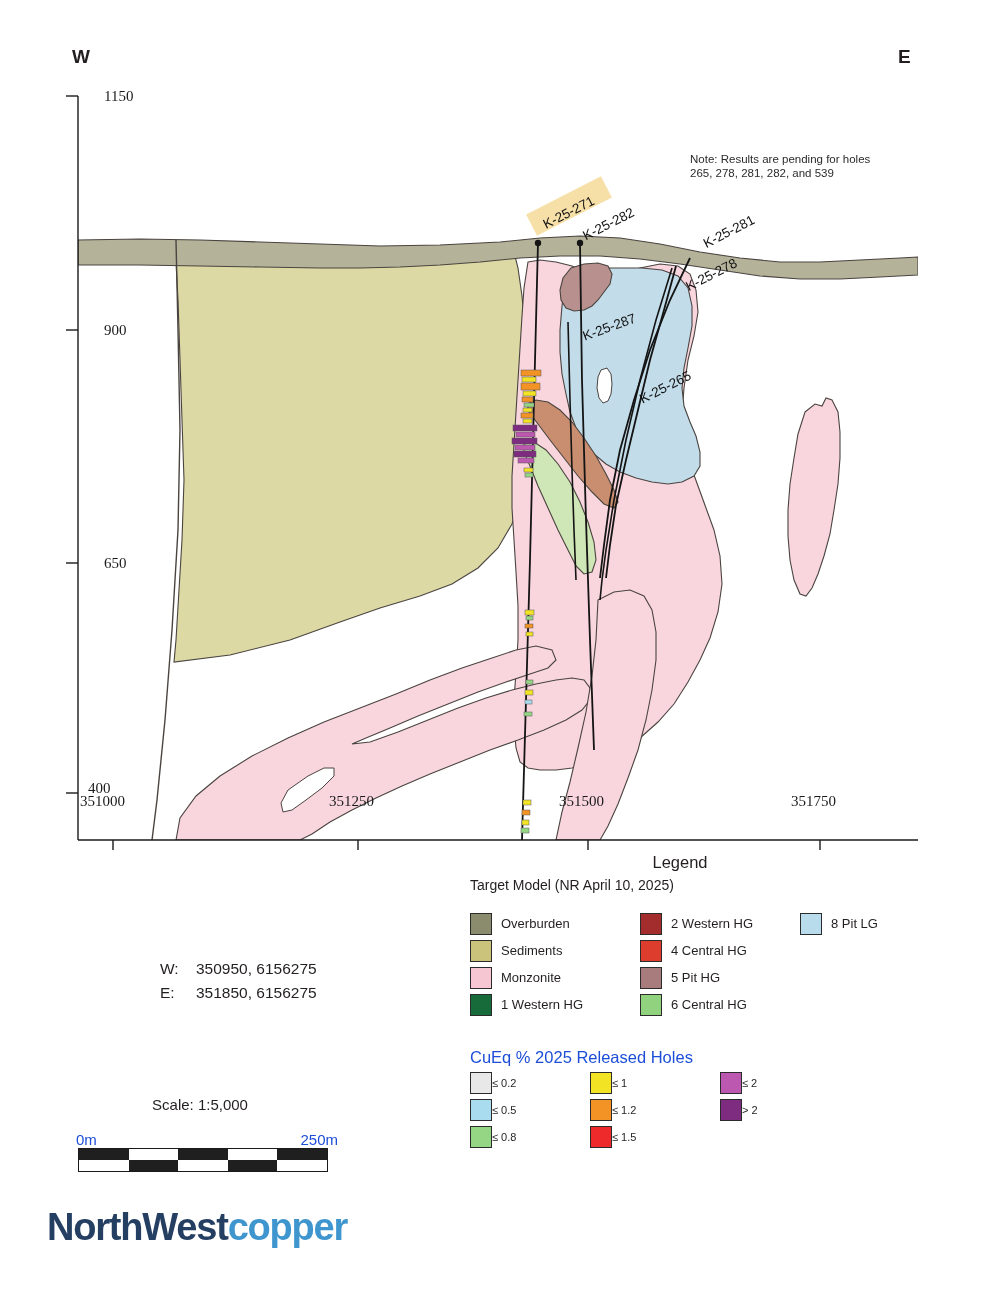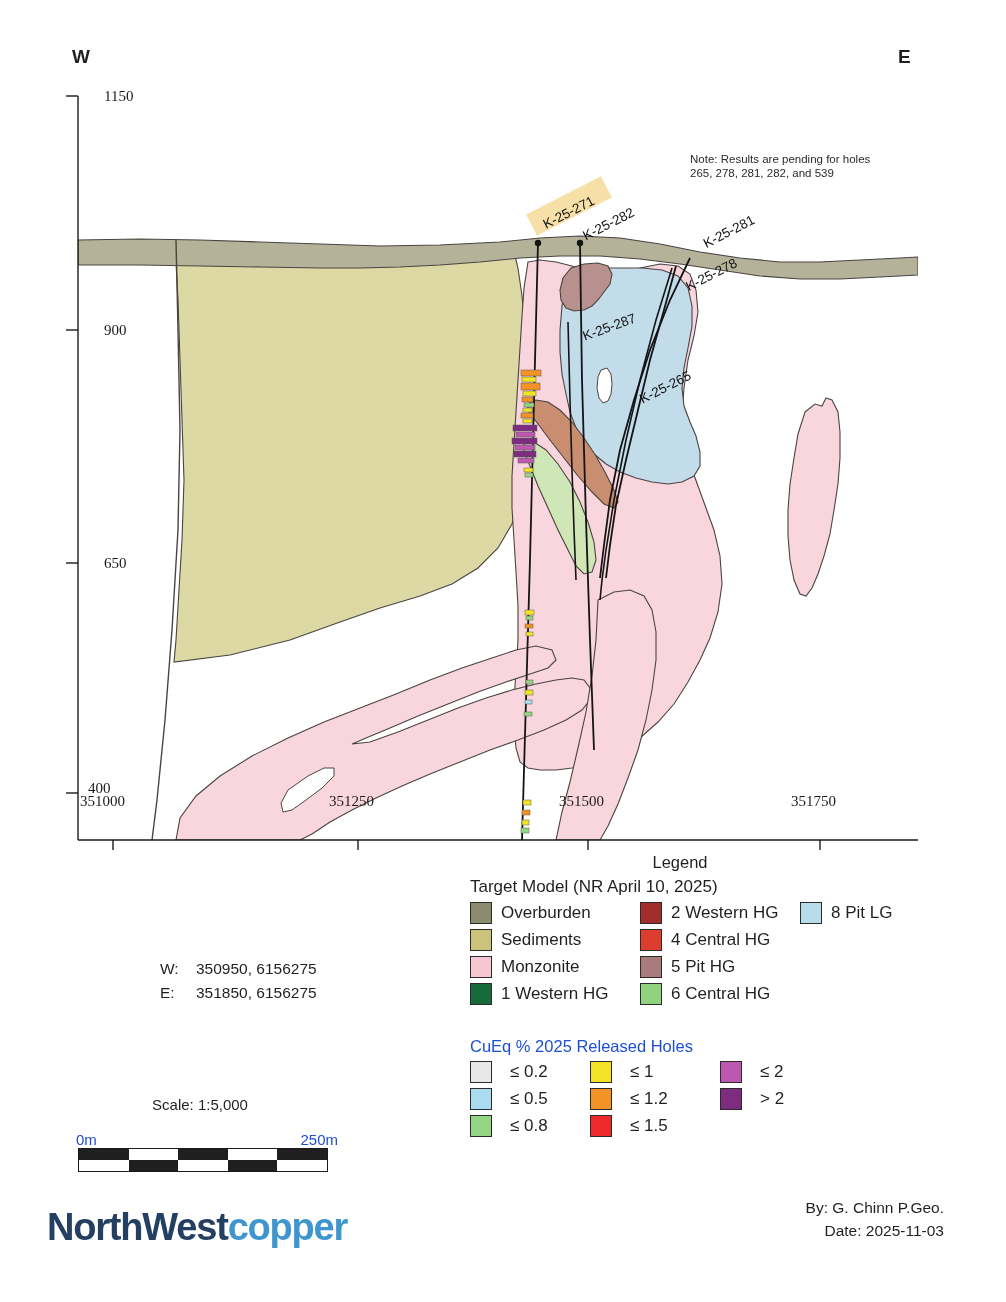--- a/index.html
+++ b/index.html
@@ -129,63 +129,63 @@
     width: 460px;
   }
   #legend-title {
     width: 420px;
     text-align: center;
     font-size: 16.5px;
     color: #231f20;
     margin-bottom: 5px;
   }
   #target-model-title {
-    font-size: 17px;
-    color: #231f20;
-    margin-bottom: 2px;
+    font-size: 14px;
+    color: #231f20;
+    margin-bottom: 17px;
   }
   .legend-cols { display: flex; }
   .legend-col { display: flex; flex-direction: column; }
   #tm-col-1 { width: 170px; }
   #tm-col-2 { width: 160px; }
   #tm-col-3 { width: 130px; }
   .legend-entry {
     display: flex;
     align-items: center;
     height: 27px;
   }
   .swatch {
     width: 22px; height: 22px;
     border: 1.6px solid #2b2b2b;
     flex: 0 0 auto;
   }
   .legend-label {
     margin-left: 9px;
-    font-size: 17px;
+    font-size: 13px;
     color: #231f20;
     white-space: nowrap;
   }
 
   #cueq-block { margin-top: 30px; }
   #cueq-title {
     font-size: 16.5px;
     color: #1d4ed8;
     margin-bottom: 2px;
   }
   #cq-col-1 { width: 120px; }
   #cq-col-2 { width: 130px; }
   #cq-col-3 { width: 120px; }
   .cueq-entry {
     display: flex;
     align-items: center;
     height: 27px;
   }
   .cueq-label {
-    margin-left: 18px;
-    font-size: 17px;
+    margin-left: 0;
+    font-size: 11px;
     color: #231f20;
     white-space: nowrap;
   }
 
   
   .axis-text {
     font-family: "Liberation Serif", serif;
     font-size: 15px;
     fill: #1a1a1a;
   }
@@ -491,18 +491,14 @@
           </div>
         </div>
       </div>
     </div>
   </div>
 
   <div id="logo">
     <span class="lg-dark">NorthWest</span><span class="lg-light">copper</span>
   </div>
 
-  <div id="byline">
-    <div>By: G. Chinn P.Geo.</div>
-    <div>Date: 2025-11-03</div>
-  </div>
 
 </div>
 
 </body></html>

